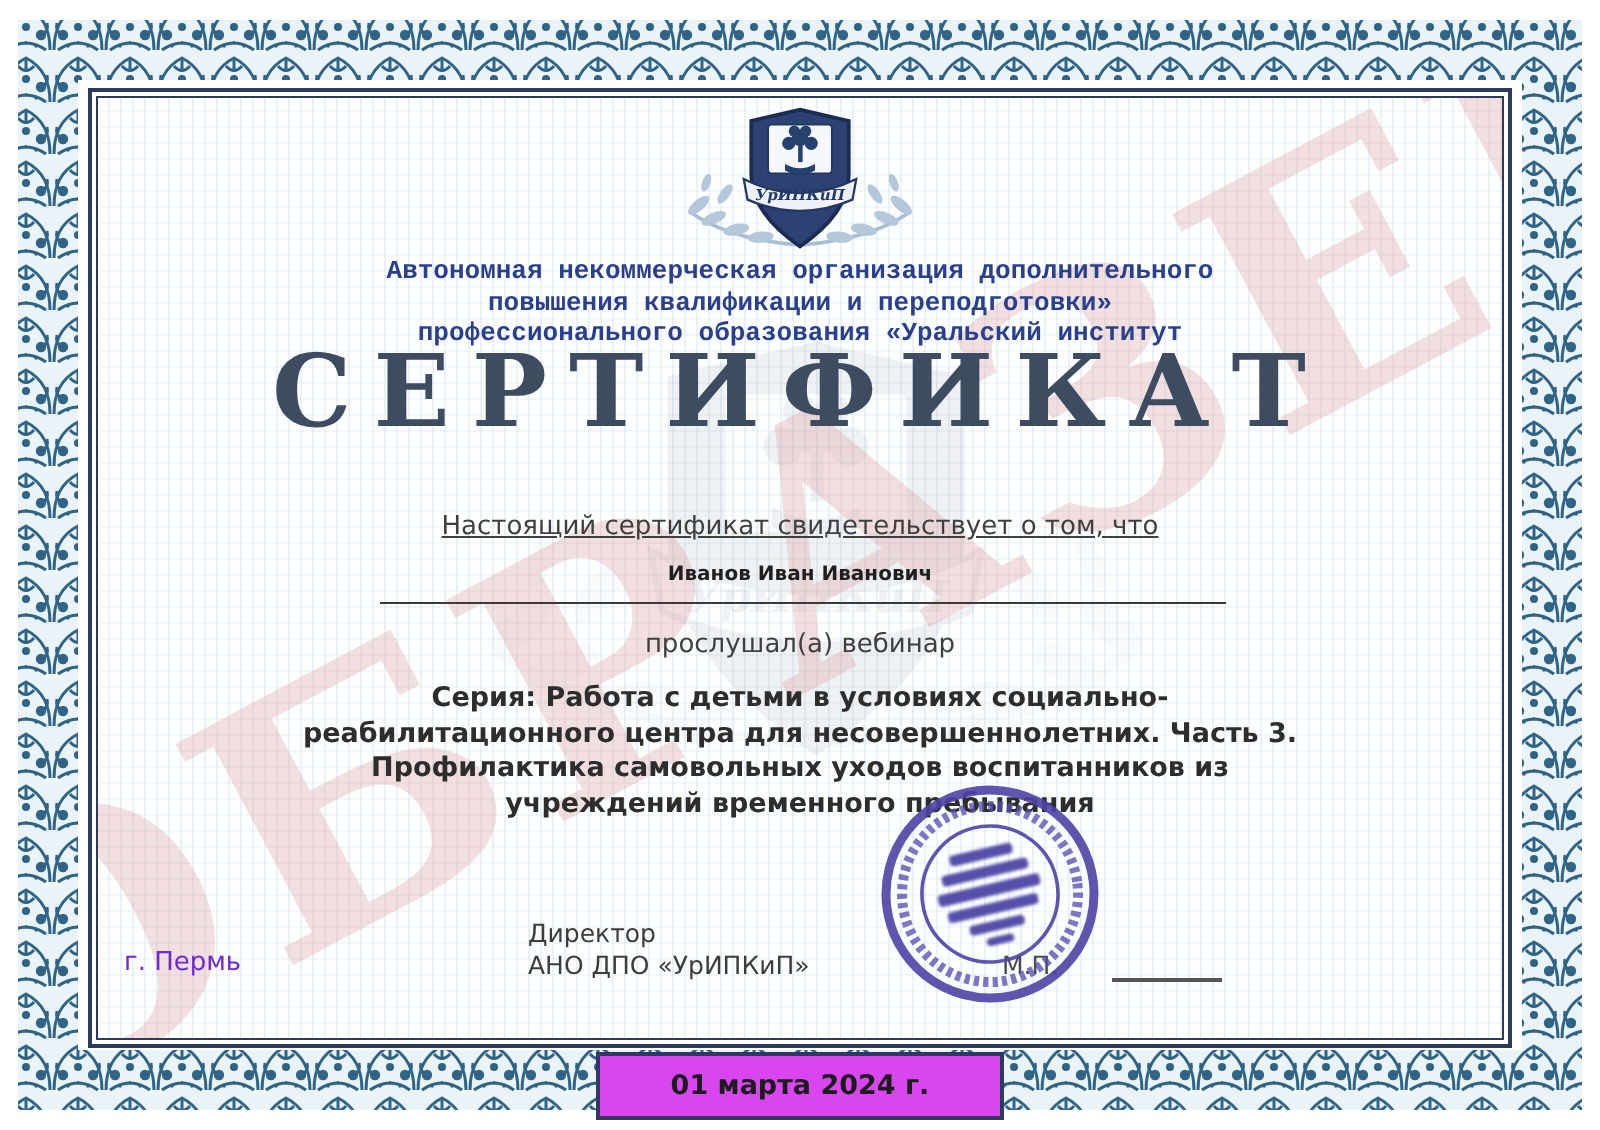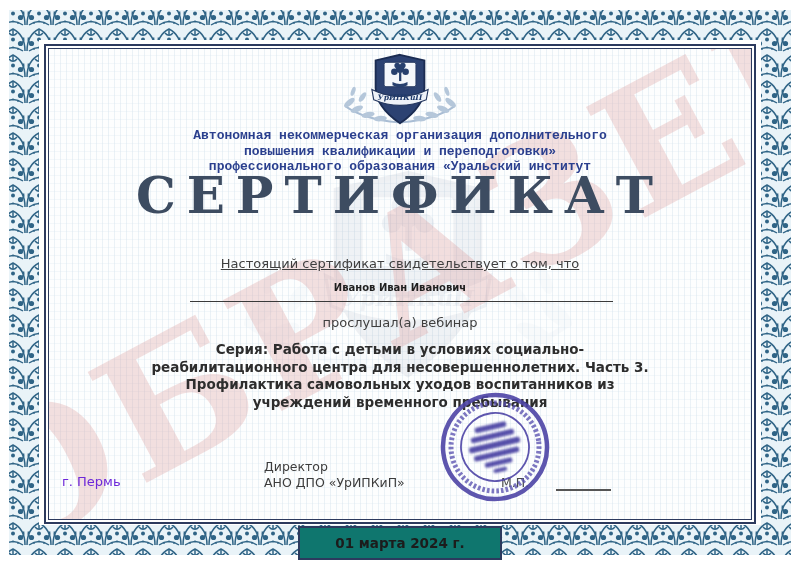--- a/index.html
+++ b/index.html
@@ -44,21 +44,21 @@
   .series{position:absolute;left:140px;top:341px;width:520px;text-align:center;
     font-size:13.5px;line-height:17.5px;font-weight:bold;color:#2d2d2d;}
   .city{position:absolute;left:62px;top:474px;font-size:13px;color:#6d28d9;}
   .director{position:absolute;left:264px;top:459px;font-size:12.5px;line-height:16px;color:#3c3c3c;}
   .mp{position:absolute;left:501px;top:475px;font-size:12.5px;color:#4a4a4a;}
   .sig-line{position:absolute;left:556px;top:489px;width:55px;border-top:2px solid #555;}
   .stamp{position:absolute;left:439px;top:391px;width:112px;height:112px;opacity:.9;}
   .disclaimer{position:absolute;left:0;top:499px;width:100%;text-align:center;
     font-size:11px;color:#4c4c4c;}
   .date-box{position:absolute;left:50%;top:526px;transform:translateX(-50%);
-    width:200px;height:30px;background:#0f766e;border:2px solid #2c3a5e;z-index:3;
+    width:200px;height:30px;background:#d946ef;border:2px solid #2c3a5e;z-index:3;
     display:flex;align-items:center;justify-content:center;
     font-size:13.5px;font-weight:bold;color:#1c1c1c;}
 </style>
 </head>
 <body>
 
 <div class="certificate">
 
   <svg width="0" height="0" style="position:absolute" aria-hidden="true">
     <defs>

